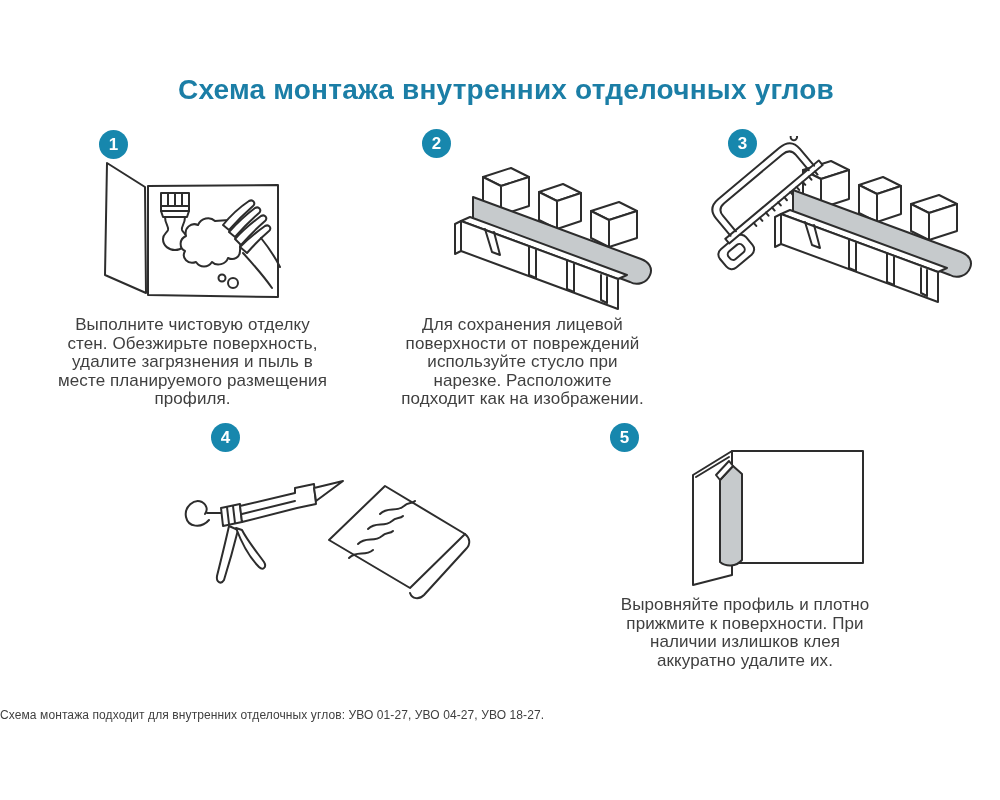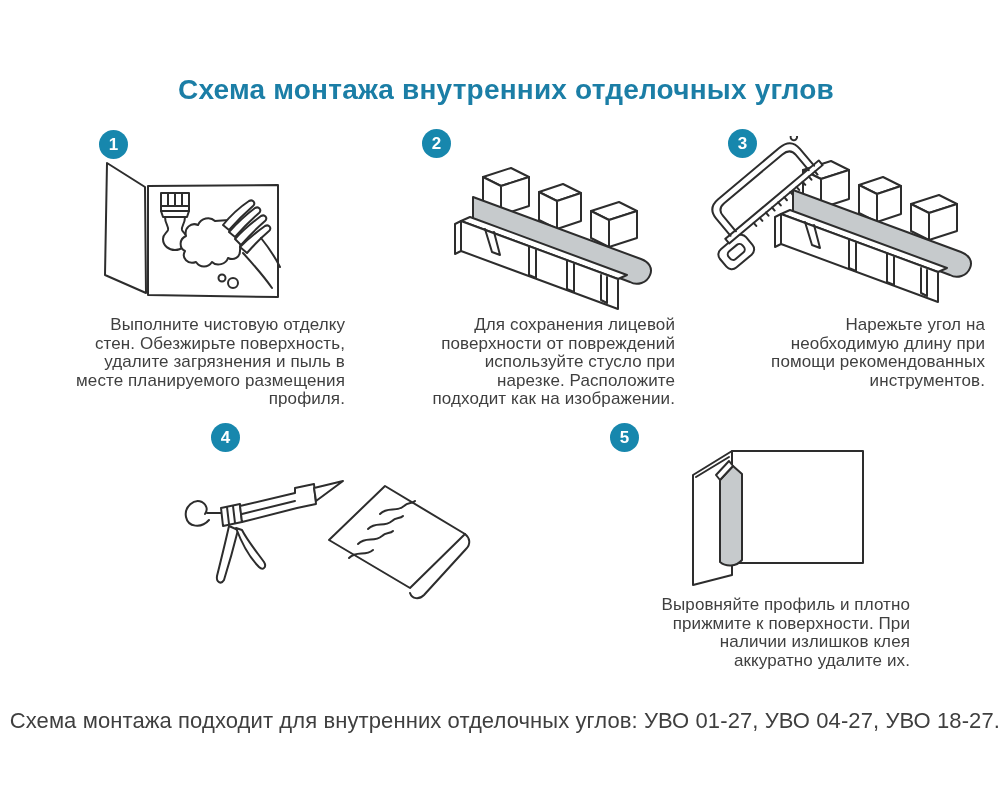--- a/index.html
+++ b/index.html
@@ -16,27 +16,27 @@
     position:absolute;top:74px;left:0;width:100%;text-align:center;
     font-size:28px;font-weight:bold;color:var(--title);letter-spacing:.2px;padding-left:12px;
   }
   .step{position:absolute}
   .badge{
     position:absolute;width:29px;height:29px;border-radius:50%;
     background:var(--accent);color:#fff;font-weight:bold;font-size:17px;
     display:flex;align-items:center;justify-content:center;line-height:1;
   }
   .desc{
-    position:absolute;left:0;width:100%;text-align:right;
+    position:absolute;left:0;width:100%;text-align:center;
     font-size:17px;line-height:18.6px;color:var(--text);
     white-space:pre-line;letter-spacing:.1px;
   }
   .footer{
-    position:absolute;top:708px;left:0;width:100%;text-align:right;
-    font-size:22px;color:var(--text);letter-spacing:.1px;
+    position:absolute;top:708px;left:0;width:100%;text-align:left;
+    font-size:12px;color:var(--text);letter-spacing:.1px;
   }
   svg.illus{position:absolute}
   .ln{fill:#ffffff;stroke:var(--line);stroke-width:2;stroke-linejoin:round;stroke-linecap:round}
   .st{fill:none;stroke:var(--line);stroke-width:2;stroke-linejoin:round;stroke-linecap:round}
   .gray{fill:var(--gray);stroke:var(--line);stroke-width:2;stroke-linejoin:round}
 </style>
 </head>
 <body>
 
 <svg width="0" height="0" style="position:absolute" aria-hidden="true">
@@ -110,24 +110,20 @@
     <g transform="translate(30,108) rotate(-40)">
       <rect class="ln" x="-15" y="0" width="34" height="24" rx="7"></rect>
       <rect class="ln" x="-7" y="7" width="18" height="10" rx="4"></rect>
       <path class="ln" d="M2,-5 L124,-5 L124,1 L2,1 Z"></path>
       <path class="st" d="M34,1 L34,5 M42,1 L42,5 M50,1 L50,5 M58,1 L58,5 M66,1 L66,5 M74,1 L74,5 M82,1 L82,5 M90,1 L90,5 M98,1 L98,5 M106,1 L106,5 M114,1 L114,5"></path>
       <path class="st" d="M8,-4 L8,-26 Q8,-40 22,-40 L102,-40 Q117,-40 117,-26 L117,-4"></path>
       <path class="st" d="M15,-4 L15,-24 Q15,-33 24,-33 L100,-33 Q110,-33 110,-24 L110,-4"></path>
       <circle class="ln" cx="120" cy="-39" r="3.2"></circle>
     </g>
   </svg>
-  <div class="desc" style="top:188px">Нарежьте угол на
-необходимую длину при
-помощи рекомендованных
-инструментов.</div>
 </div>
 
 <div class="step" style="left:115px;top:420px;width:430px;height:270px">
   <div class="badge" style="left:96px;top:3px">4</div>
   <svg class="illus" style="left:22px;top:32px" width="340" height="150" viewBox="0 0 340 150">
     <path class="st" d="M72,68 C64,77 51,75 49,65 C47,55 57,46 65,50 C70,53 71,58 68,62"></path>
     <path class="st" d="M70,61 L84,61"></path>
     <path class="ln" d="M84,56 L103,52 L105,70 L86,74 Z"></path>
     <path class="st" d="M90,55 L92,72 M96,54 L98,71"></path>
     <path class="ln" d="M103,54 L158,41 L158,36 L177,32 L179,52 L160,56 L105,70 Z"></path>

